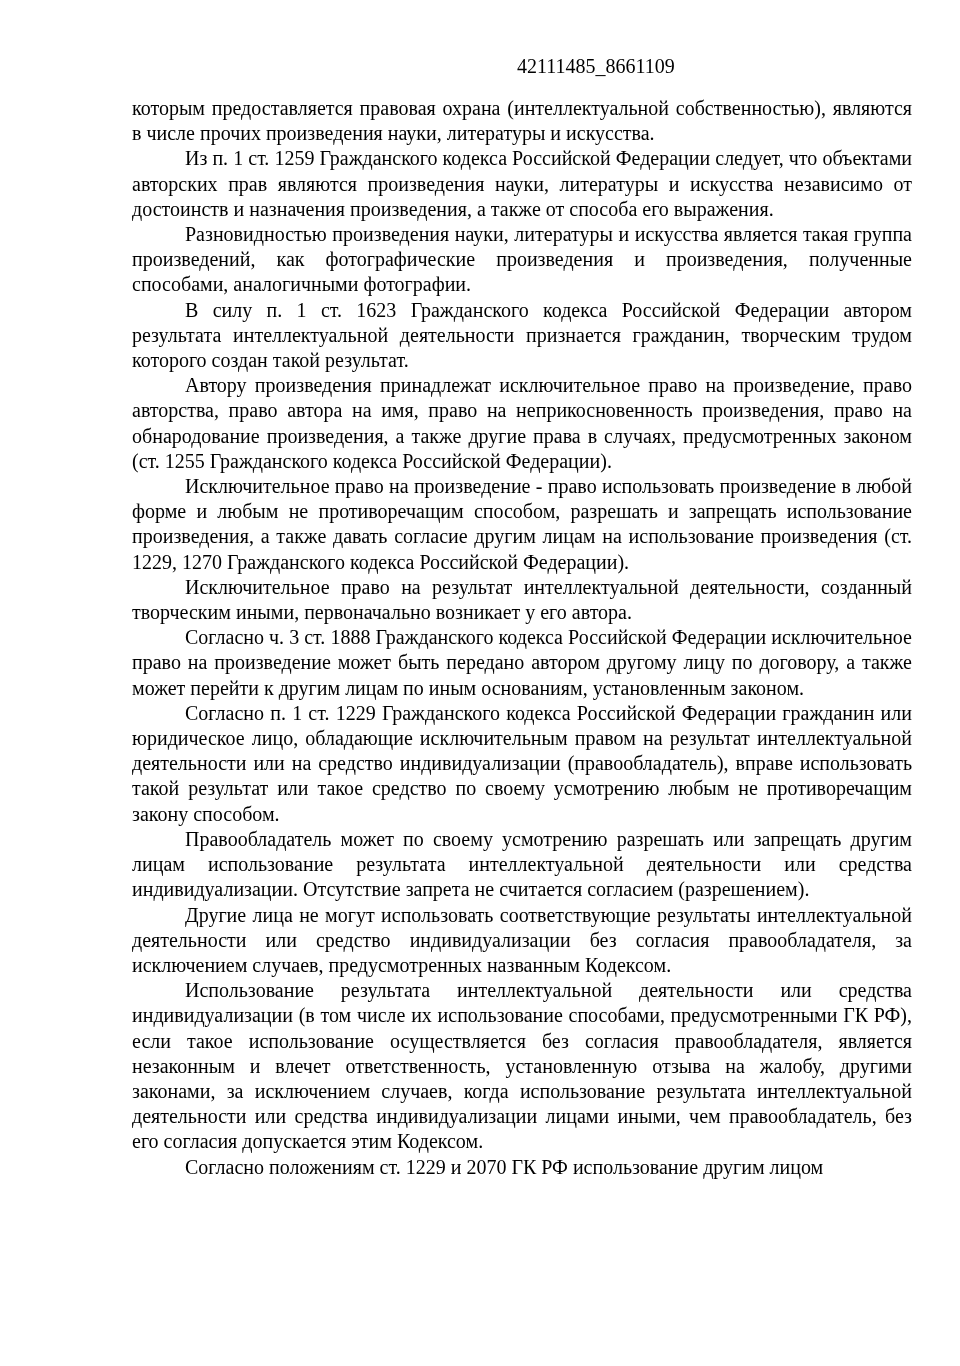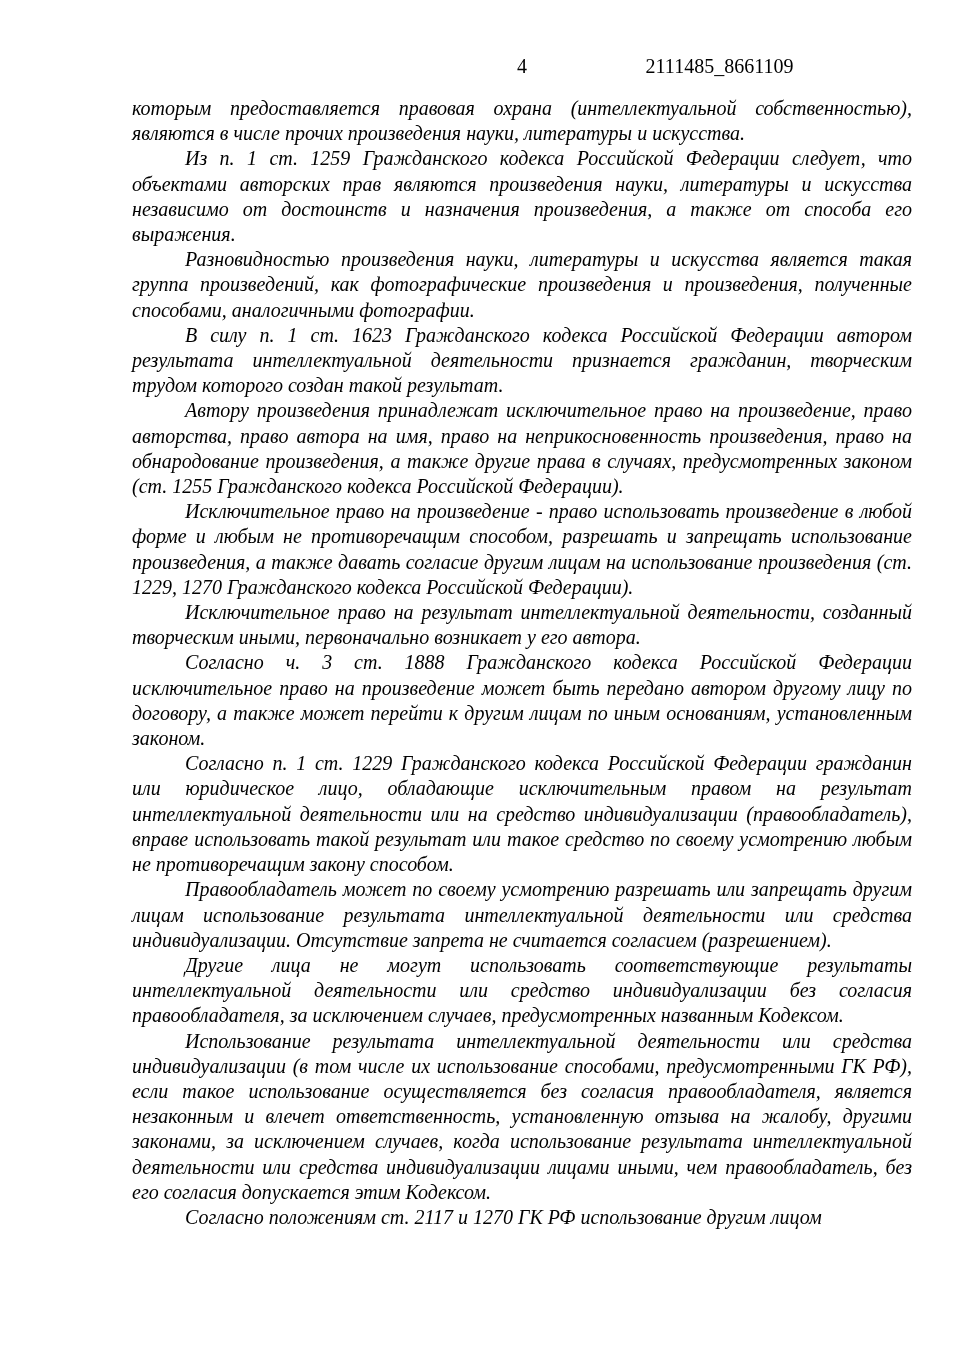--- a/index.html
+++ b/index.html
@@ -22,36 +22,35 @@
     font-size: 20px;
     line-height: 24px;
   }
   .header-spacer { flex: 1 1 0; }
   .page-number {
     flex: 0 0 auto;
     text-align: center;
   }
   .doc-id-wrap {
     flex: 1 1 0;
-    text-align: center;
+    text-align: left;
   }
   .content {
     position: absolute;
     top: 96px;
     left: 132px;
     width: 780px;
     font-size: 20px;
     line-height: 25.2px;
     text-align: justify;
   }
   .content p.para {
     margin: 0;
     padding: 0;
     text-indent: 53px;
-    font-style: italic;
   }
   .content p.para.no-indent {
     text-indent: 0;
   }
 </style>
 </head>
 <body>
 
 <div class="page">
   <div class="header-row">
@@ -65,15 +64,15 @@
       <p class="para">Разновидностью произведения науки, литературы и искусства является такая группа произведений, как фотографические произведения и произведения, полученные способами, аналогичными фотографии.</p>
       <p class="para">В силу п. 1 ст. 1623 Гражданского кодекса Российской Федерации автором результата интеллектуальной деятельности признается гражданин, творческим трудом которого создан такой результат.</p>
       <p class="para">Автору произведения принадлежат исключительное право на произведение, право авторства, право автора на имя, право на неприкосновенность произведения, право на обнародование произведения, а также другие права в случаях, предусмотренных законом (ст. 1255 Гражданского кодекса Российской Федерации).</p>
       <p class="para">Исключительное право на произведение - право использовать произведение в любой форме и любым не противоречащим способом, разрешать и запрещать использование произведения, а также давать согласие другим лицам на использование произведения (ст. 1229, 1270 Гражданского кодекса Российской Федерации).</p>
       <p class="para">Исключительное право на результат интеллектуальной деятельности, созданный творческим иными, первоначально возникает у его автора.</p>
       <p class="para">Согласно ч. 3 ст. 1888 Гражданского кодекса Российской Федерации исключительное право на произведение может быть передано автором другому лицу по договору, а также может перейти к другим лицам по иным основаниям, установленным законом.</p>
       <p class="para">Согласно п. 1 ст. 1229 Гражданского кодекса Российской Федерации гражданин или юридическое лицо, обладающие исключительным правом на результат интеллектуальной деятельности или на средство индивидуализации (правообладатель), вправе использовать такой результат или такое средство по своему усмотрению любым не противоречащим закону способом.</p>
       <p class="para">Правообладатель может по своему усмотрению разрешать или запрещать другим лицам использование результата интеллектуальной деятельности или средства индивидуализации. Отсутствие запрета не считается согласием (разрешением).</p>
       <p class="para">Другие лица не могут использовать соответствующие результаты интеллектуальной деятельности или средство индивидуализации без согласия правообладателя, за исключением случаев, предусмотренных названным Кодексом.</p>
       <p class="para">Использование результата интеллектуальной деятельности или средства индивидуализации (в том числе их использование способами, предусмотренными ГК РФ), если такое использование осуществляется без согласия правообладателя, является незаконным и влечет ответственность, установленную отзыва на жалобу, другими законами, за исключением случаев, когда использование результата интеллектуальной деятельности или средства индивидуализации лицами иными, чем правообладатель, без его согласия допускается этим Кодексом.</p>
-      <p class="para">Согласно положениям ст. 2117 и 1270 ГК РФ использование другим лицом</p>
+      <p class="para">Согласно положениям ст. 1229 и 2070 ГК РФ использование другим лицом</p>
     </div>
 </div>
 
 </body></html>

